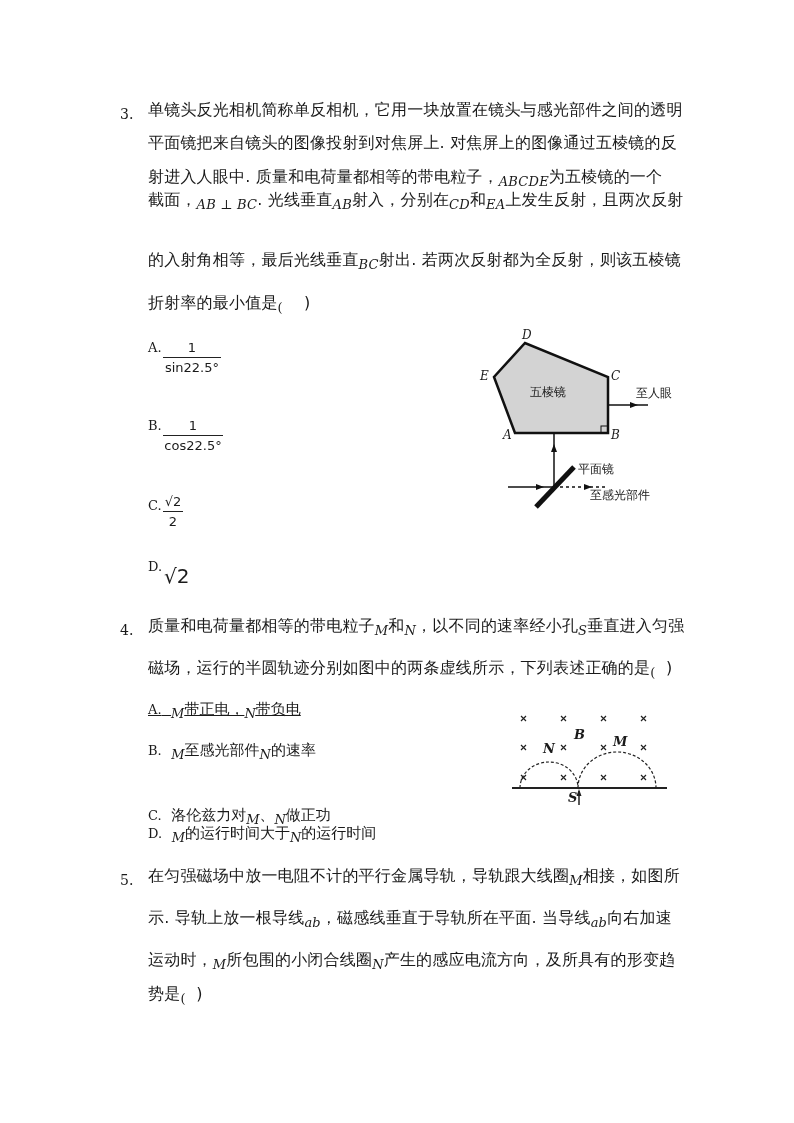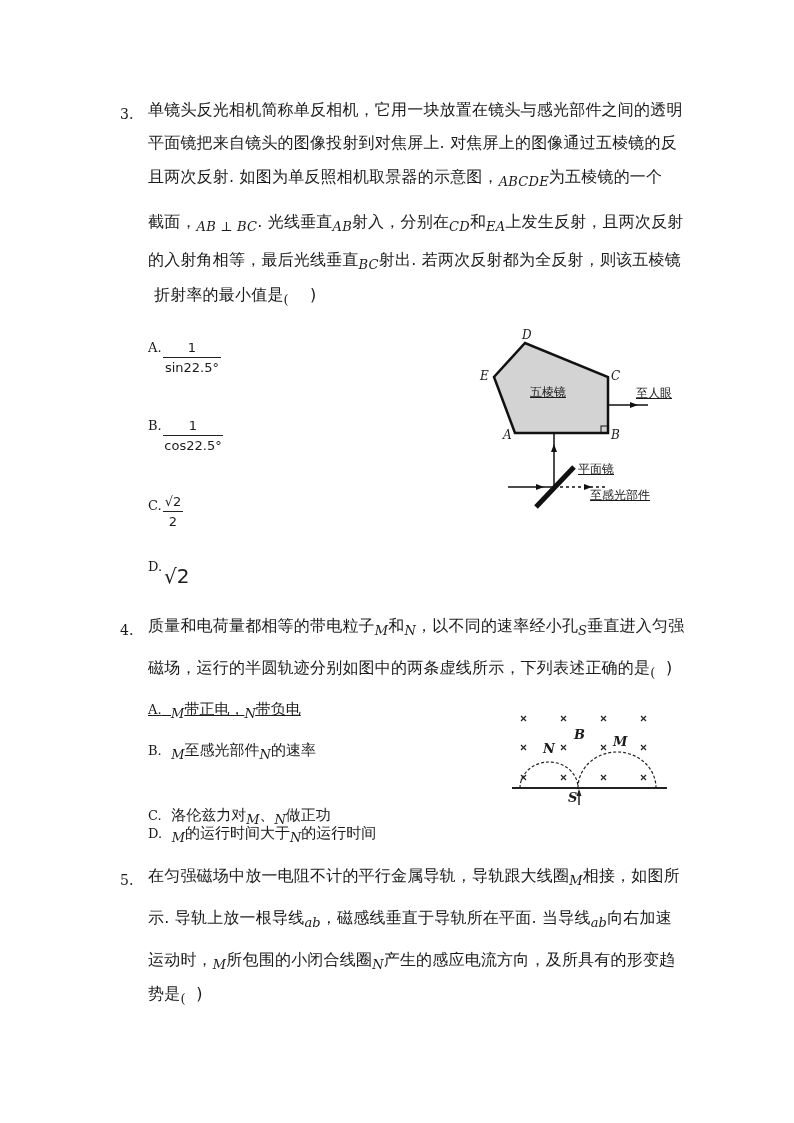--- a/index.html
+++ b/index.html
@@ -8,44 +8,44 @@
   .q-num { position: absolute; font-family: "DejaVu Serif", serif; font-size: 14px; }
   .line { position: absolute; left: 148px; font-size: 16px; white-space: nowrap; letter-spacing: 0.2px; }
   .m { font-family: "DejaVu Serif", serif; font-style: italic; font-size: 13px; position: relative; top: 4px; }
   .opt { position: absolute; left: 148px; font-size: 15px; white-space: nowrap; }
   .opt-label { font-family: "DejaVu Serif", serif; font-size: 13px; }
   .frac { position: absolute; text-align: center; font-family: "DejaVu Sans", sans-serif; font-size: 13px; }
   .frac .num { display: block; }
   .frac .bar { display: block; border-top: 1px solid #222; margin: 2px 0; }
   .frac .den { display: block; }
   .diag-label { position: absolute; font-family: "DejaVu Serif", serif; font-style: italic; font-size: 12px; }
-  .diag-text { position: absolute; font-size: 12px; text-decoration: underline; }
+  .diag-text { position: absolute; font-size: 12px; }
 </style>
 </head>
 <body>
 
 <div>
   <span class="q-num" style="left:120px; top:106px;">3.</span>
 
   <div class="line" style="top:100px;">
     <span>单镜头反光相机简称单反相机，它用一块放置在镜头与感光部件之间的透明</span>
   </div>
   <div class="line" style="top:133px;">
     <span>平面镜把来自镜头的图像投射到对焦屏上. 对焦屏上的图像通过五棱镜的反</span>
   </div>
   <div class="line" style="top:167px;">
-    <span>且两次反射. 如图为单反照相机取景器的示意图，</span><span class="m">ABCDE</span><span>为五棱镜的一个</span>
+    <span>射进入人眼中. 质量和电荷量都相等的带电粒子，</span><span class="m">ABCDE</span><span>为五棱镜的一个</span>
   </div>
-  <div class="line" style="top:212px;">
+  <div class="line" style="top:190px;">
     <span>截面，</span><span class="m">AB ⊥ BC</span><span>. 光线垂直</span><span class="m">AB</span><span>射入，分别在</span><span class="m">CD</span><span>和</span><span class="m">EA</span><span>上发生反射，且两次反射</span>
   </div>
   <div class="line" style="top:250px;">
     <span>的入射角相等，最后光线垂直</span><span class="m">BC</span><span>射出. 若两次反射都为全反射，则该五棱镜</span>
   </div>
-  <div class="line" style="top:285px;margin-left:6px;">
+  <div class="line" style="top:293px;">
     <span>折射率的最小值是</span><span class="m" style="font-style:normal;">(</span><span style="white-space:pre;">    )</span>
   </div>
 
   <div class="opt" style="top:338px;">
     <span class="opt-label">A.</span>
   </div>
   <div class="frac" style="left:163px; top:340px; width:58px;">
     <span class="num">1</span>
     <span class="bar"></span>
     <span class="den">sin22.5°</span>

